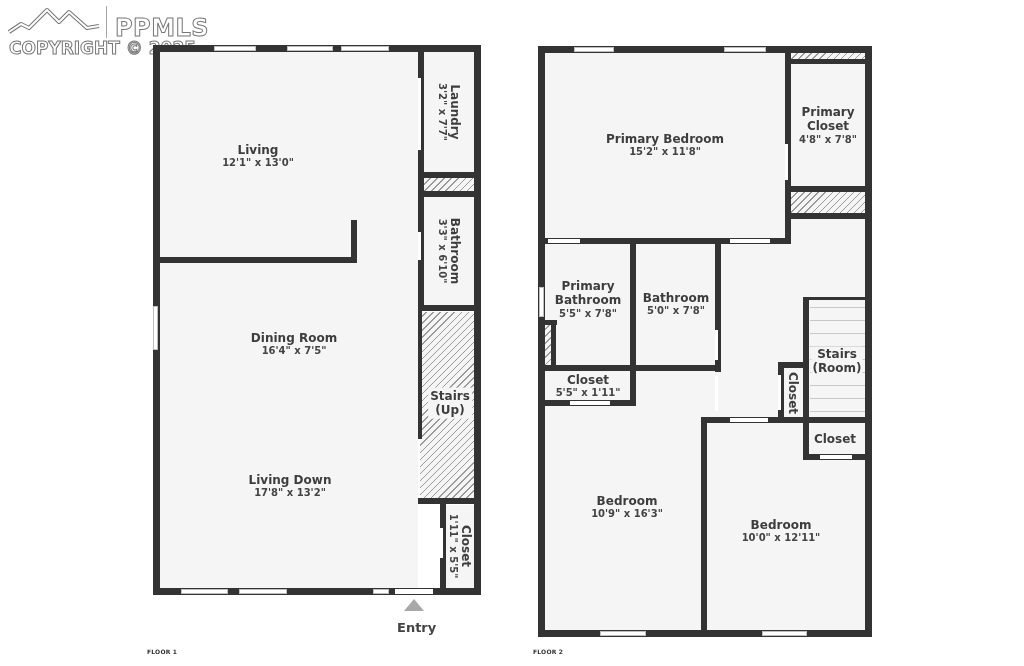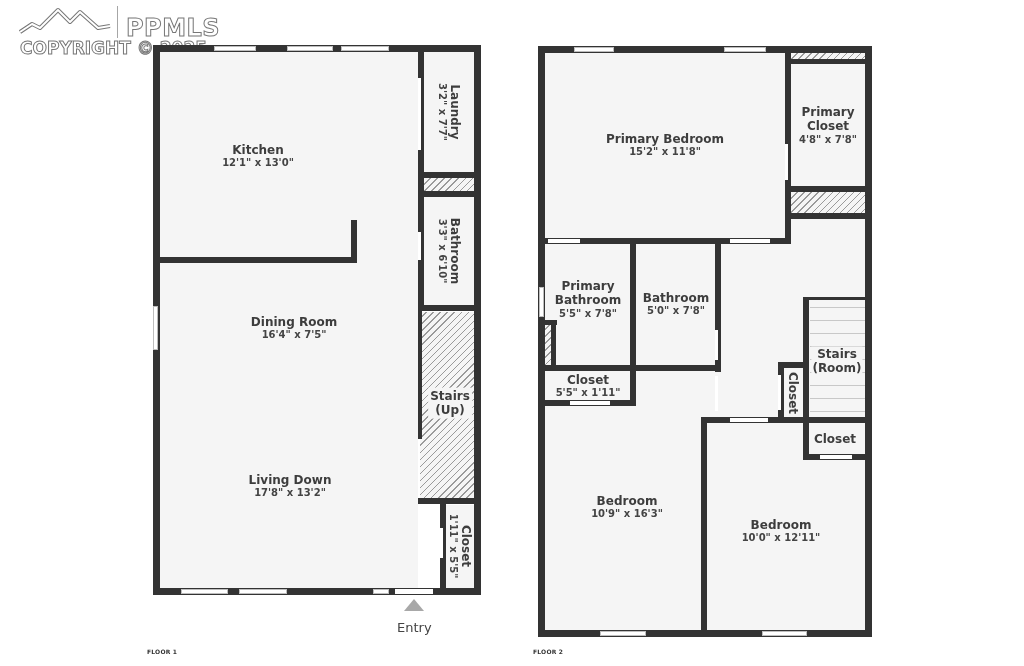--- a/index.html
+++ b/index.html
@@ -10,22 +10,22 @@
   .win{position:absolute;background:#ffffff;border:1px solid #bdbdbd;box-sizing:border-box;}
   .gap{position:absolute;background:#ffffff;}
   .hatch{position:absolute;background:repeating-linear-gradient(135deg,#f5f5f5 0 4px,#9a9a9a 4px 5px);}
   .lbl{position:absolute;text-align:center;transform:translate(-50%,-50%);white-space:nowrap;line-height:1.2;}
   .lbl .n{display:block;font-weight:bold;font-size:12px;color:#3d3d3d;}
   .lbl .d{display:block;font-weight:bold;font-size:10px;color:#444;}
   .rot{transform:translate(-50%,-50%) rotate(90deg);}
   .stairline{position:absolute;height:1px;background:#c8c8c8;}
   .floor-label{position:absolute;font-size:6px;font-weight:bold;color:#333;letter-spacing:.2px;}
   .entry-arrow{position:absolute;width:0;height:0;border-left:10px solid transparent;border-right:10px solid transparent;border-bottom:12px solid #a8a8a8;}
-  .entry-label{position:absolute;font-size:13px;font-weight:normal;color:#444;}
-  .wm{position:absolute;left:18px;top:2px;width:205px;height:56px;}
+  .entry-label{position:absolute;font-size:13px;font-weight:bold;color:#444;}
+  .wm{position:absolute;left:7px;top:2px;width:205px;height:56px;}
   .wm-brand{position:absolute;left:108px;top:12px;font-size:24px;font-weight:bold;color:#fff;-webkit-text-stroke:1px #777;letter-spacing:0.5px;}
   .wm-copy{position:absolute;left:2px;top:36px;font-size:17px;font-weight:bold;color:#fff;-webkit-text-stroke:1px #777;letter-spacing:0px;}
 </style>
 </head>
 <body>
 
 <div class="plan">
 
   <div class="wm">
     <svg width="100" height="34" viewBox="0 0 100 34" style="position:absolute;left:0;top:2px;">
@@ -68,32 +68,32 @@
 
     <div class="win" style="left:214px;top:46px;width:42px;height:5px;"></div>
     <div class="win" style="left:287px;top:46px;width:46px;height:5px;"></div>
     <div class="win" style="left:341px;top:46px;width:48px;height:5px;"></div>
     <div class="win" style="left:153px;top:306px;width:5px;height:44px;"></div>
     <div class="win" style="left:181px;top:589px;width:47px;height:5px;"></div>
     <div class="win" style="left:239px;top:589px;width:48px;height:5px;"></div>
     <div class="win" style="left:373px;top:589px;width:16px;height:5px;"></div>
 
     <div class="lbl" style="left:258px;top:156px;">
-      <span class="n">Kitchen</span>
+      <span class="n">Living</span>
       <span class="d">12'1" x 13'0"</span>
     </div>
     <div class="lbl rot" style="left:449px;top:112px;">
       <span class="n">Laundry</span>
       <span class="d">3'2" x 7'7"</span>
     </div>
     <div class="lbl rot" style="left:449px;top:251px;">
       <span class="n">Bathroom</span>
       <span class="d">3'3" x 6'10"</span>
     </div>
-    <div class="lbl" style="left:294px;top:328px;">
+    <div class="lbl" style="left:294px;top:344px;">
       <span class="n">Dining Room</span>
       <span class="d">16'4" x 7'5"</span>
     </div>
     <div class="lbl" style="left:450px;top:403px;background:#f5f5f5;padding:1px 2px;">
       <span class="n">Stairs</span>
       <span class="n">(Up)</span>
     </div>
     <div class="lbl" style="left:290px;top:486px;">
       <span class="n">Living Down</span>
       <span class="d">17'8" x 13'2"</span>

